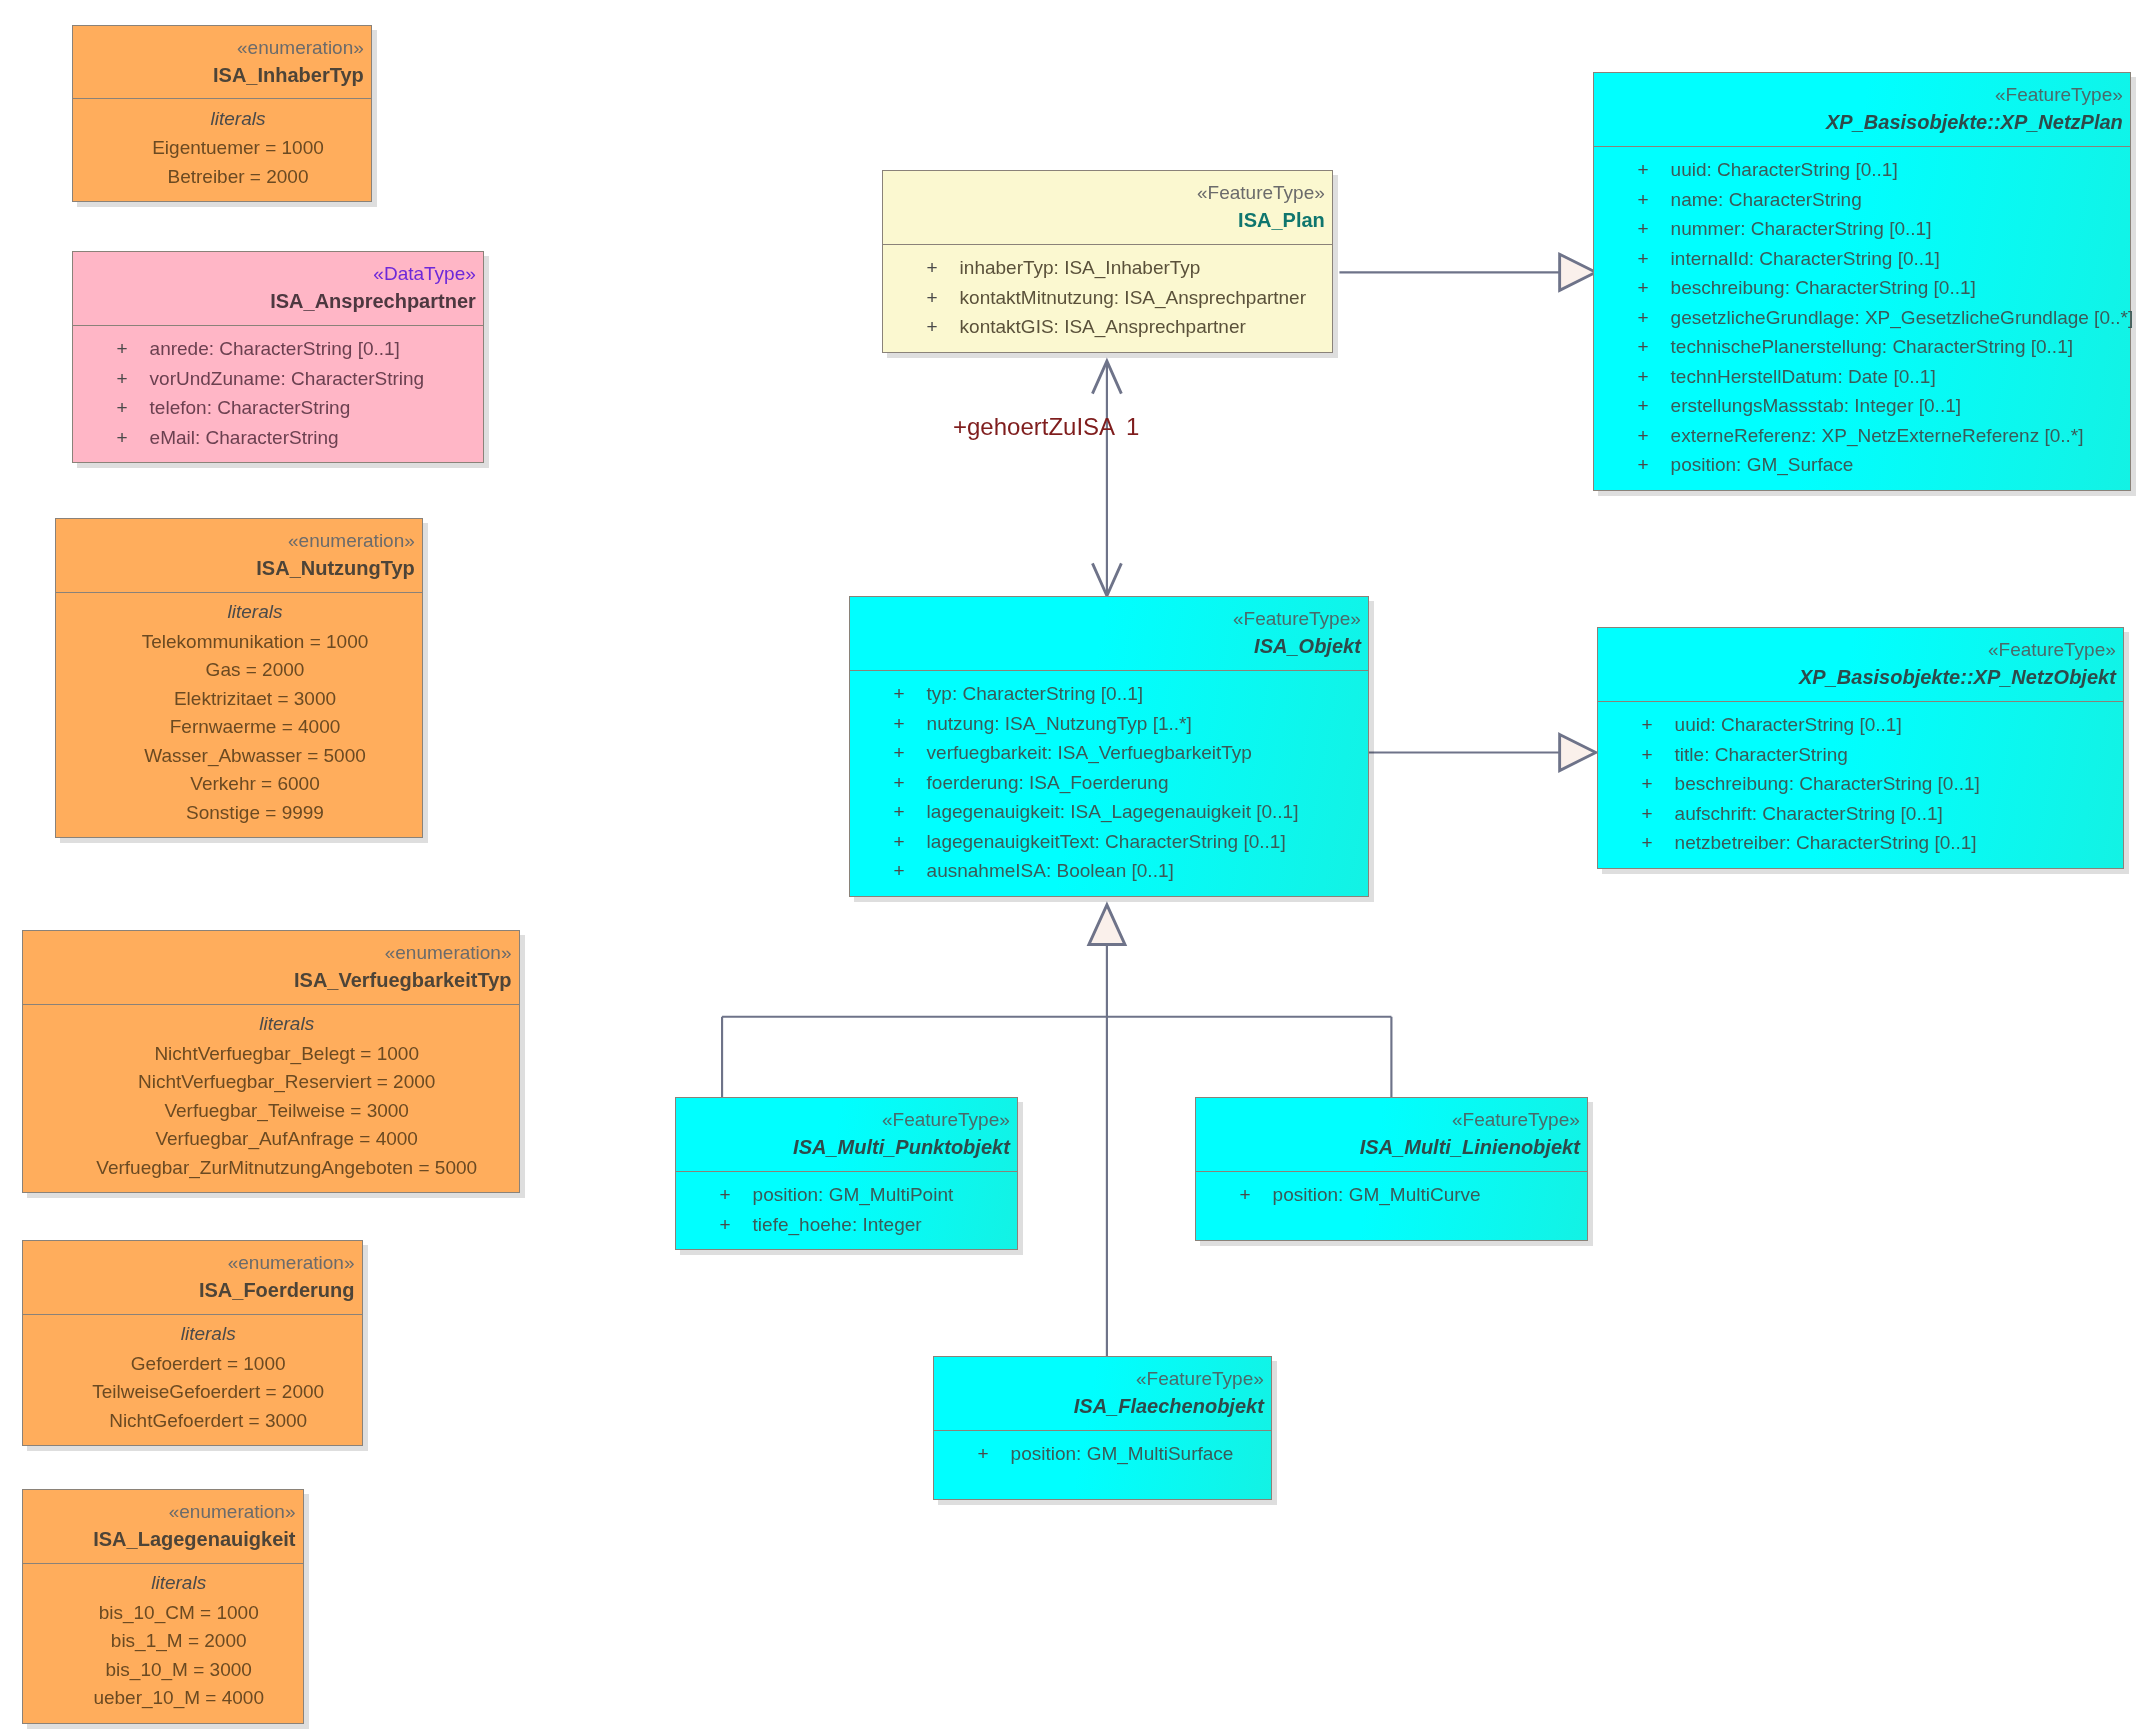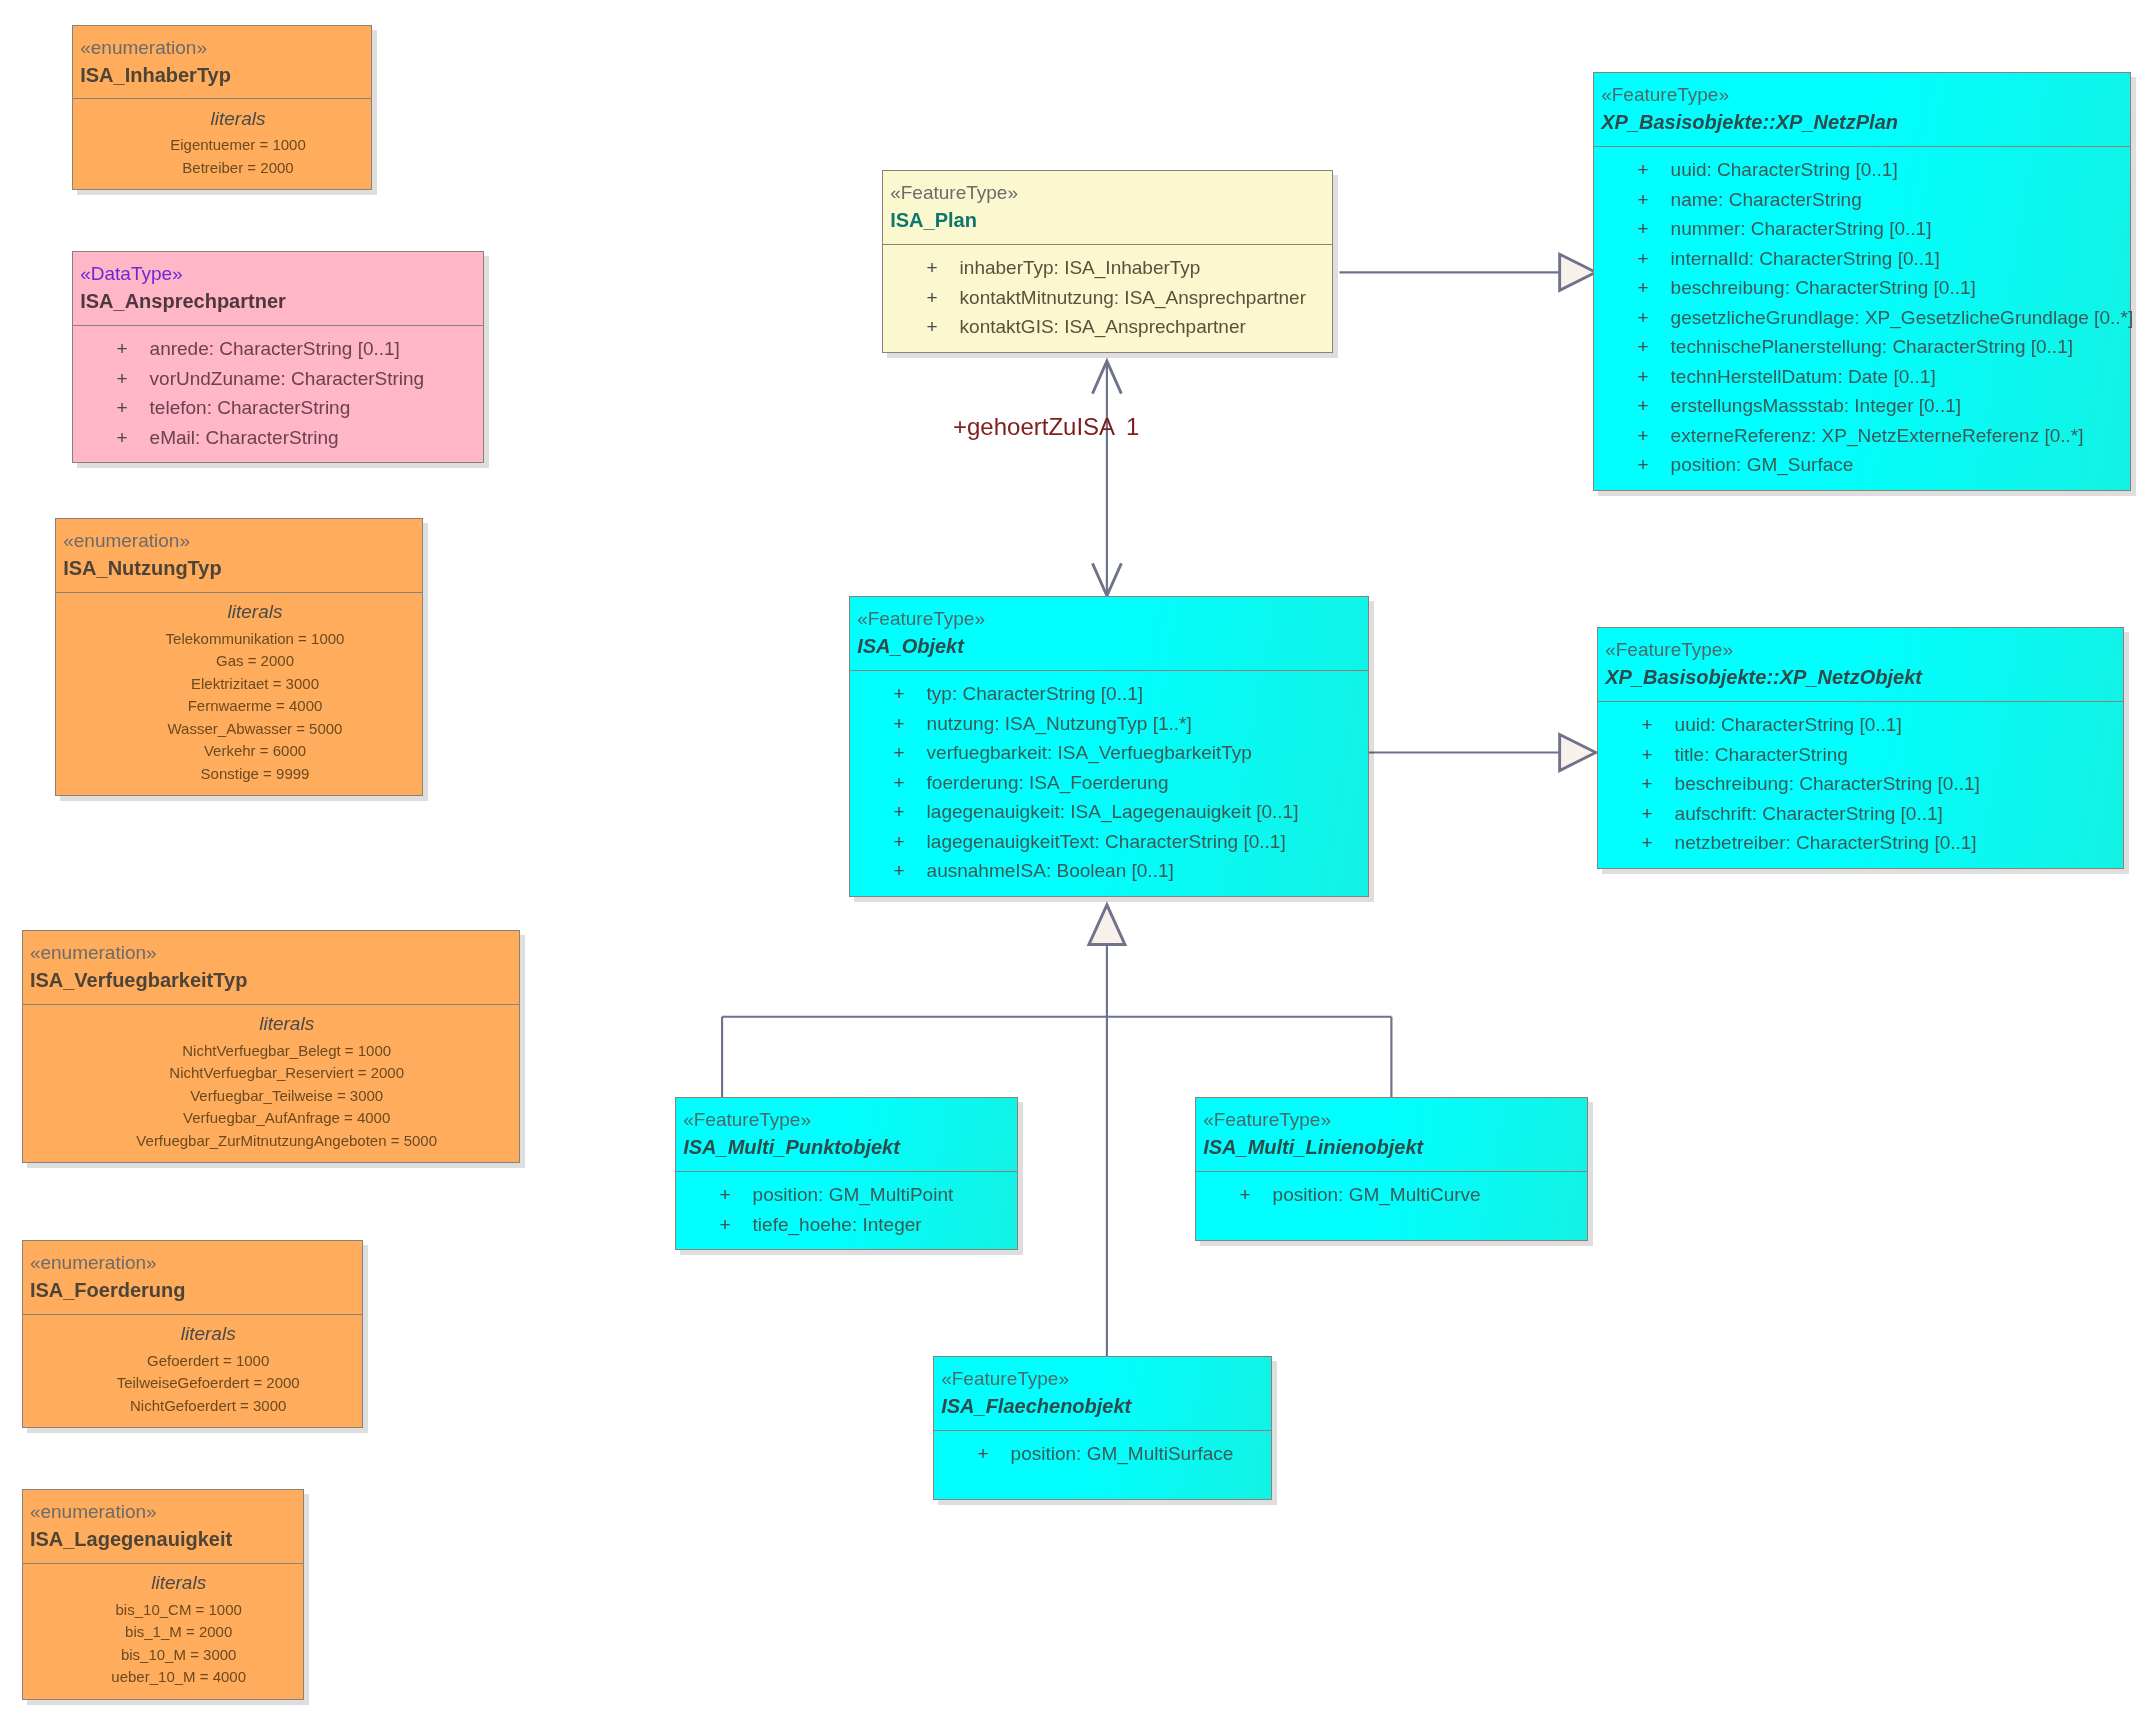--- a/index.html
+++ b/index.html
@@ -16,21 +16,21 @@
   }
   
   .uml{
     position:absolute;
     box-sizing:border-box;
     border:1.4px solid #8a8279;
     box-shadow:5px 5px 0 0 rgba(0,0,0,0.13);
   }
   .uml .hdr{
     padding:10px 7.2px 10px 7.2px;
-    text-align:left;
+    text-align:right;
     line-height:1.28;
   }
   .uml .stereo{
     font-size:19px;
     color:#5c5c5c;
     display:block;
   }
   .uml .cname{
     font-size:20px;
     font-weight:bold;
@@ -59,21 +59,21 @@
   }
   .attr .vis{
     width:33px;
     flex:0 0 33px;
     text-align:left;
     color:#4a4a4a;
   }
   .attr .txt{flex:1 1 auto;}
   
   .lit{
-    font-size:15px;
+    font-size:19px;
     line-height:1.5;
     text-align:center;
     color:#6b4a22;
     white-space:nowrap;
   }
   .litlabel{
     font-size:19px;
     font-style:italic;
     text-align:center;
     color:#4a4a4a;

